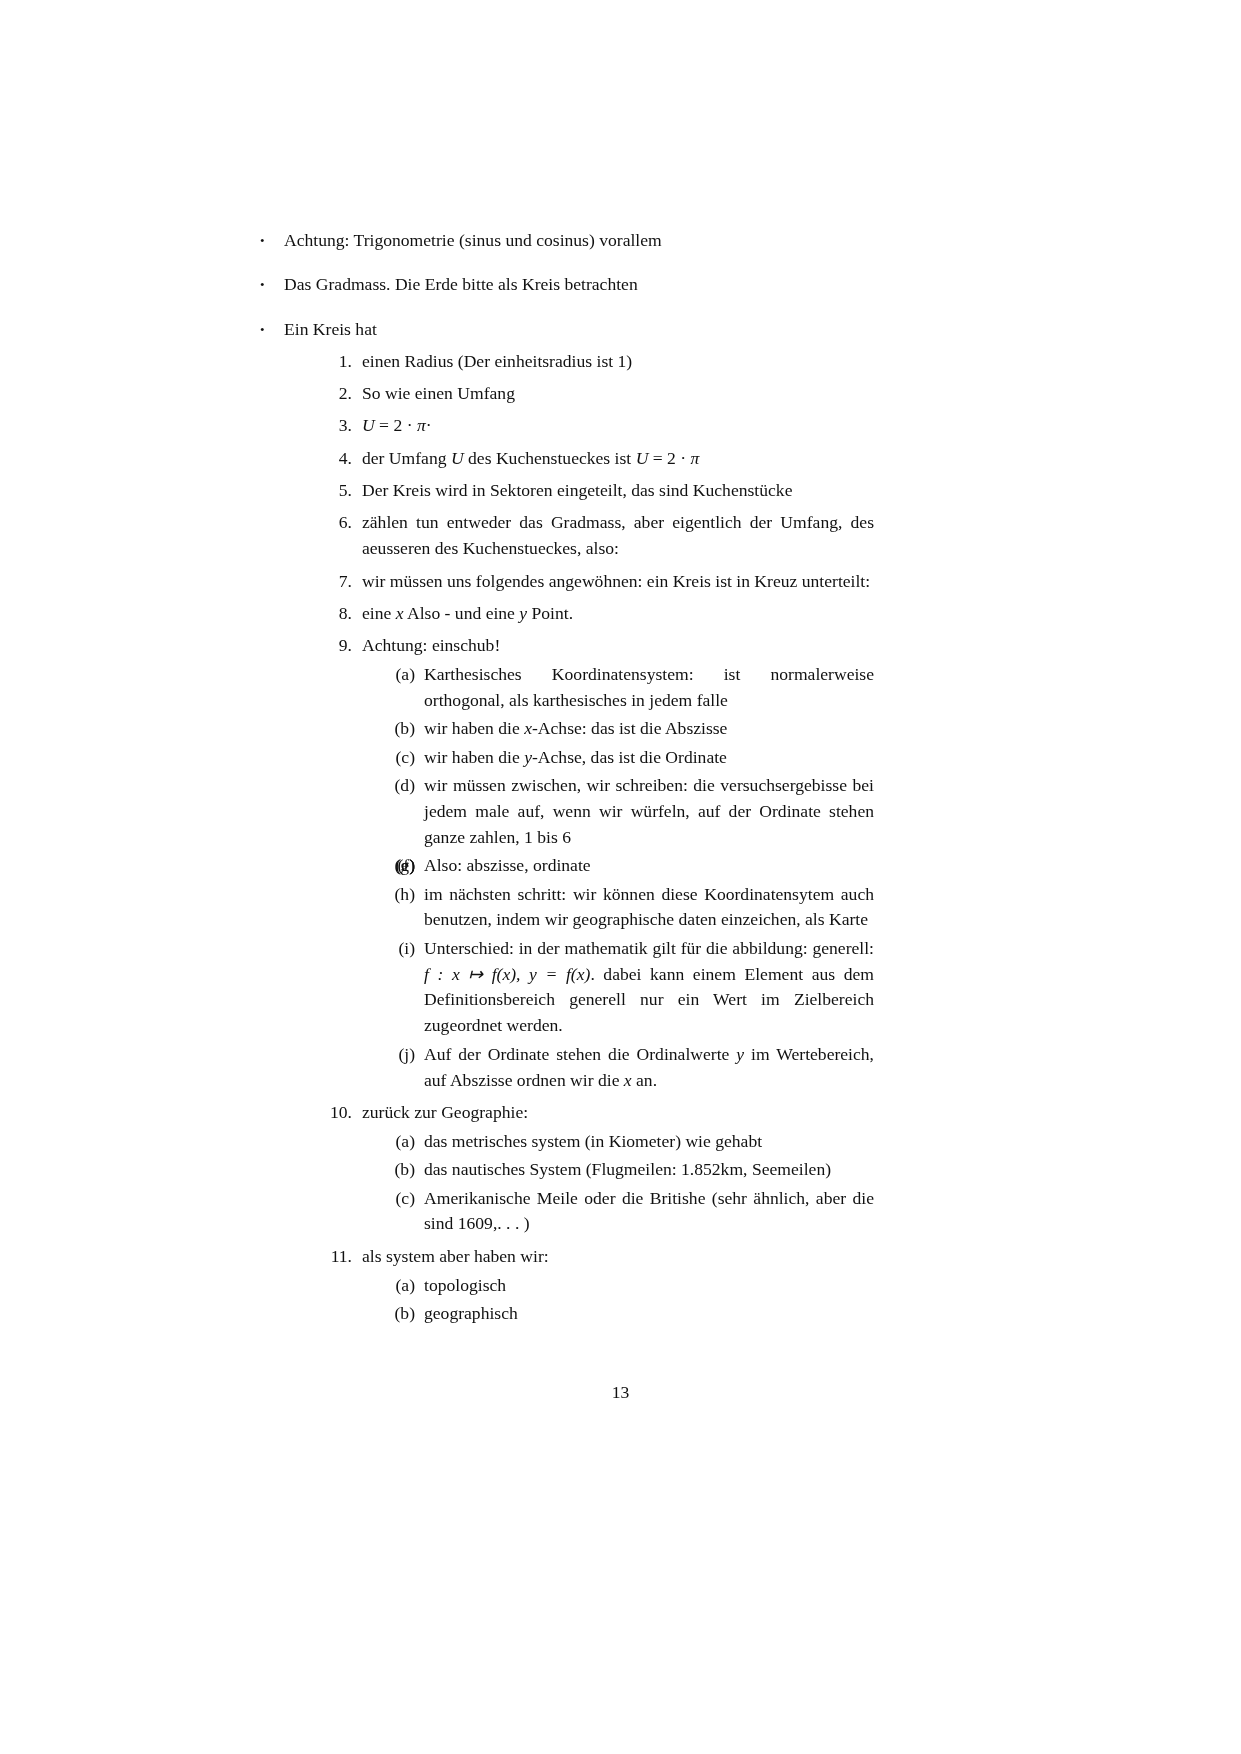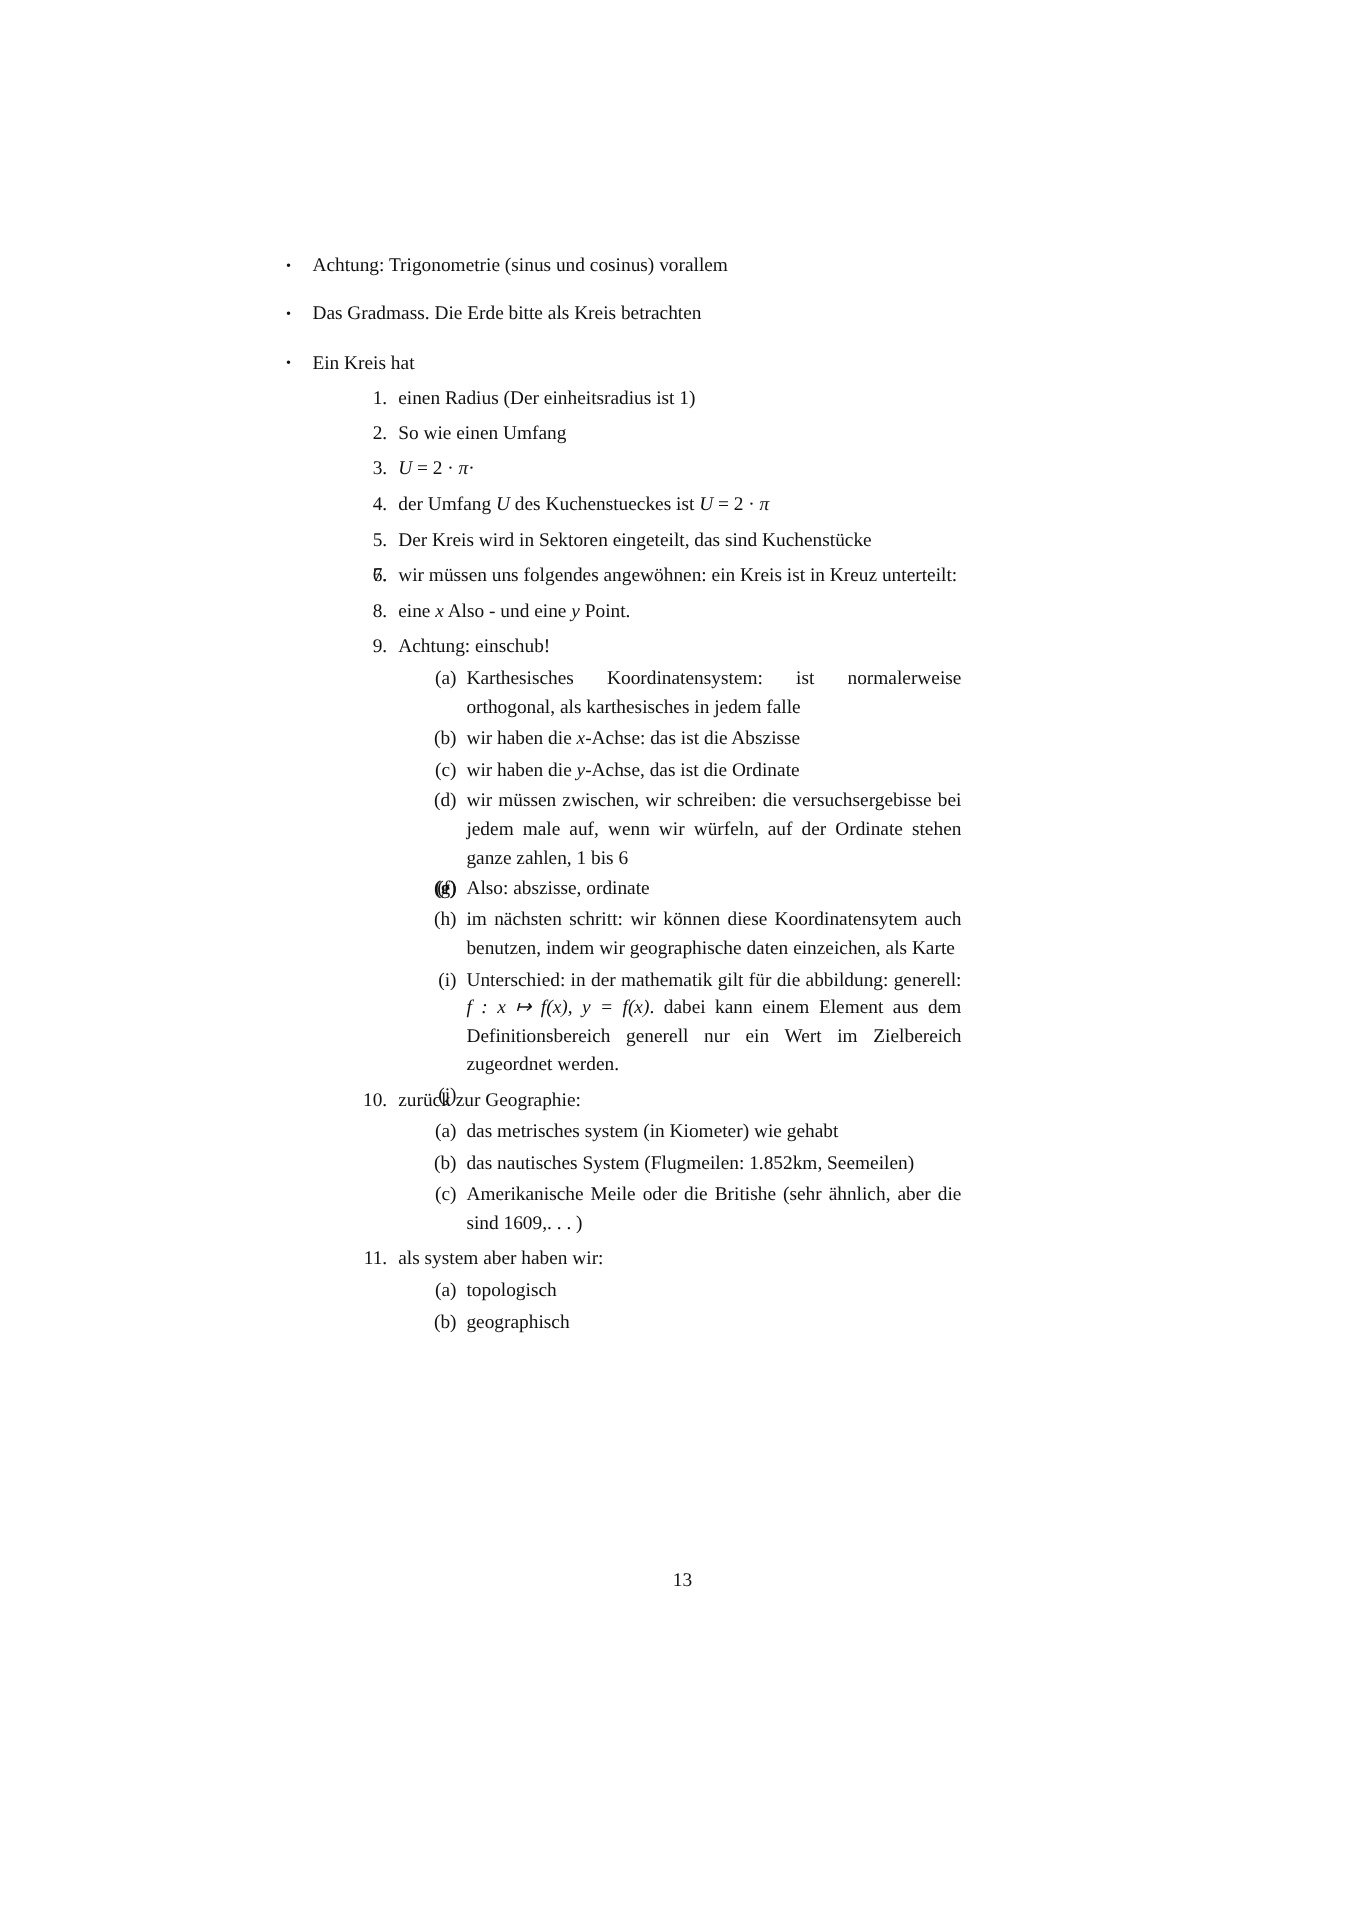--- a/index.html
+++ b/index.html
@@ -117,21 +117,20 @@
   
   .folio {
     position: absolute;
     left: 0;
     top: 1382px;
     width: 1241px;
     text-align: center;
     font-size: 17.6px;
     font-family: "Liberation Serif", "DejaVu Serif", serif;
     color: #111111;
-    margin-top: 44px;
   }
 </style>
 </head>
 <body>
 
 <div class="page">
   <div class="content">
 
     <ul class="lvl1">
 
@@ -171,20 +170,21 @@
             <span><span>der Umfang </span><span class="math mi">U</span><span> des Kuchenstueckes ist </span><span class="math"><span class="mi">U</span><span class="op"> = 2 · </span><span class="mi">π</span></span></span>
           </li>
 
           <li class="num tight">
             <span class="num-mark">5.</span>
             <span>Der Kreis wird in Sektoren eingeteilt, das sind Kuchenstücke</span>
           </li>
 
           <li class="num tight">
             <span class="num-mark">6.</span>
+            <span>zählen tun entweder das Gradmass, aber eigentlich der Umfang, des aeusseren des Kuchenstueckes, also:</span>
           </li>
 
           <li class="num tight">
             <span class="num-mark">7.</span>
             <span>wir müssen uns folgendes angewöhnen: ein Kreis ist in Kreuz unterteilt:</span>
           </li>
 
           <li class="num tight">
             <span class="num-mark">8.</span>
             <span><span>eine </span><span class="math mi">x</span><span> Also - und eine </span><span class="math mi">y</span><span> Point.</span></span>
@@ -234,20 +234,21 @@
                 <span>im nächsten schritt: wir können diese Koordinatensytem auch benutzen, indem wir geographische daten einzeichen, als Karte</span>
               </li>
 
               <li class="alpha">
                 <span class="alpha-mark">(i)</span>
                 <span><span>Unterschied: in der mathematik gilt für die abbildung: generell: </span><span class="math">f : x ↦ f(x), y = f(x)</span><span>. dabei kann einem Element aus dem Definitionsbereich generell nur ein Wert im Zielbereich zugeordnet werden.</span></span>
               </li>
 
               <li class="alpha">
                 <span class="alpha-mark">(j)</span>
+                <span><span>Auf der Ordinate stehen die Ordinalwerte </span><span class="math mi">y</span><span> im Wertebereich, auf Abszisse ordnen wir die </span><span class="math mi">x</span><span> an.</span></span>
               </li>
 
             </ol>
           </li>
 
           <li class="num has-sub">
             <span class="num-mark">10.</span>
             <span>zurück zur Geographie:</span>
 
             <ol class="lvl3">

